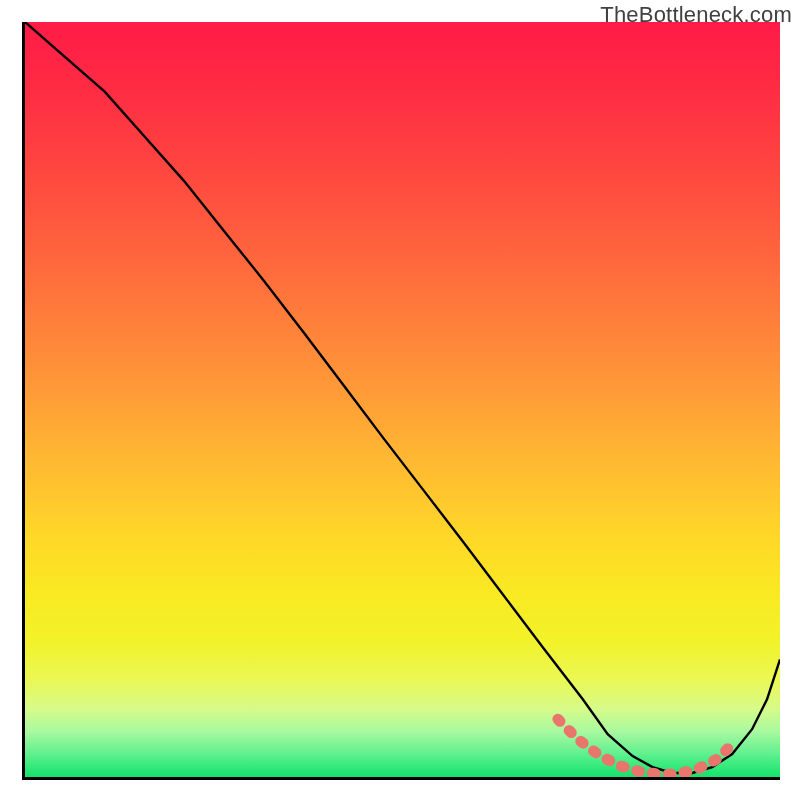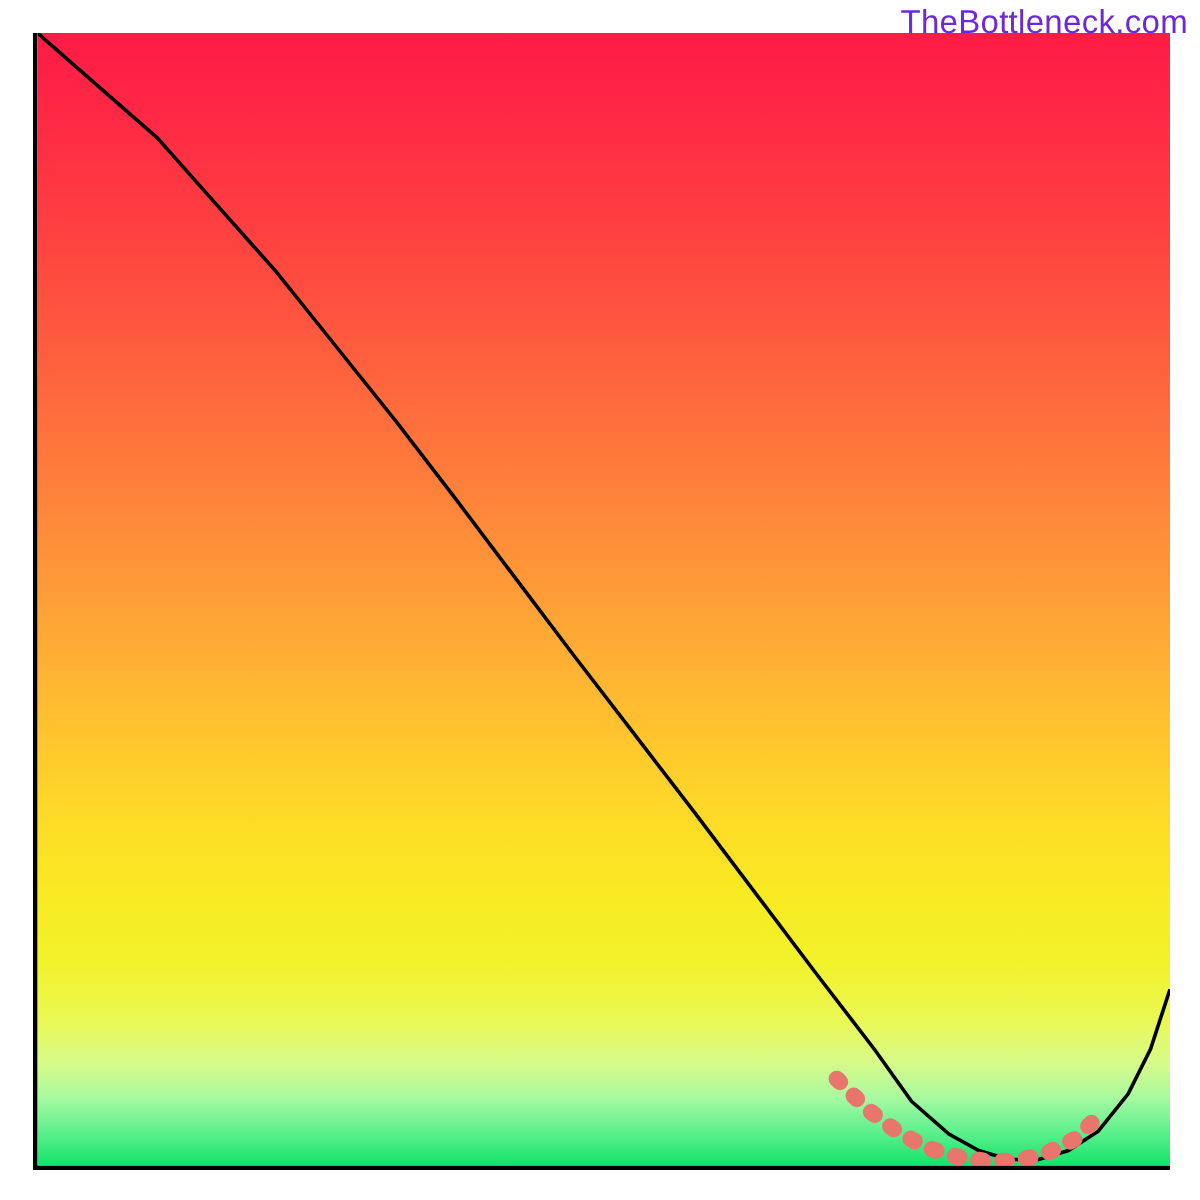--- a/index.html
+++ b/index.html
@@ -10,21 +10,21 @@
     height: 800px;
     background: #fff;
   }
   .watermark {
     position: absolute;
     top: 2px;
     right: 8px;
     font-family: Arial, Helvetica, sans-serif;
     font-size: 22px;
     font-weight: 500;
-    color: #6d28d9;
+    color: #404040;
     letter-spacing: 0.2px;
   }
   .plot-area {
     position: absolute;
     left: 22px;
     top: 22px;
     width: 758px;
     height: 758px;
     border: 3px solid #000;
     border-top: none;

